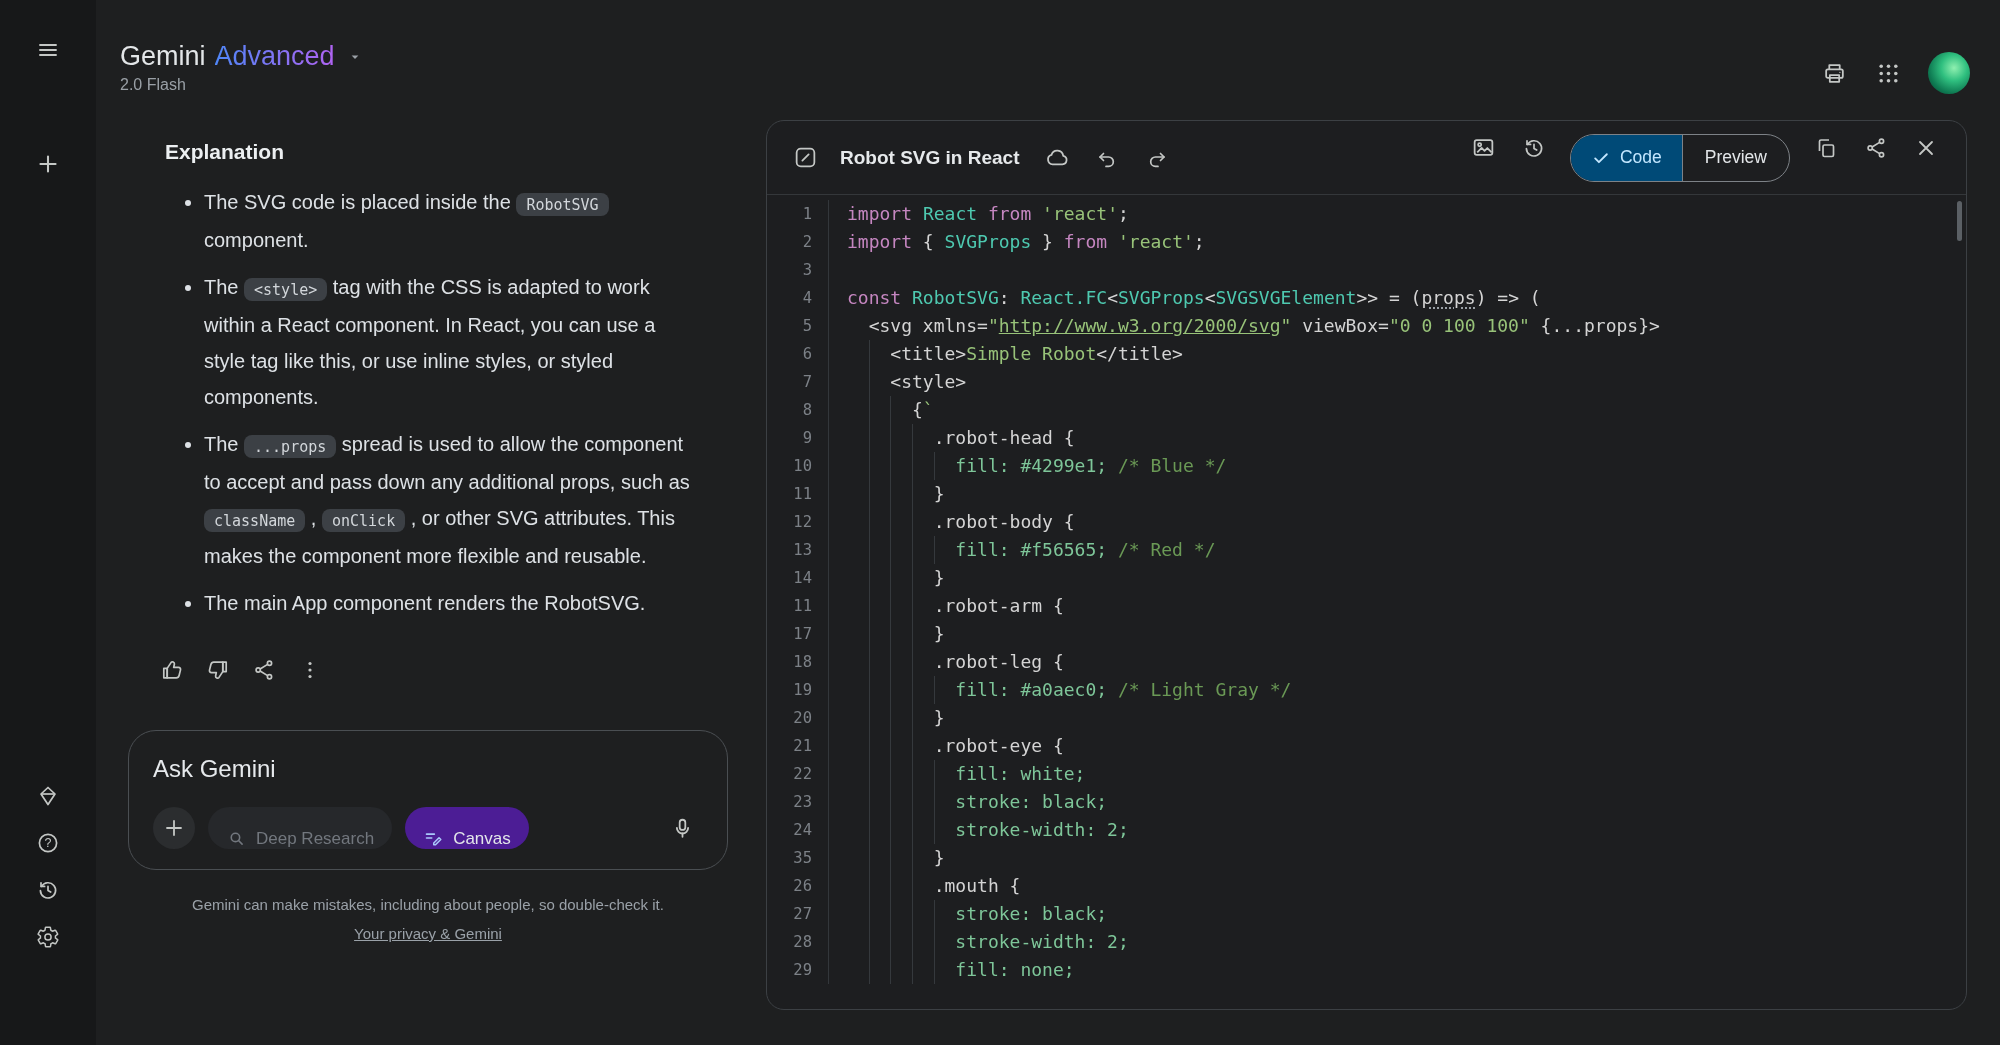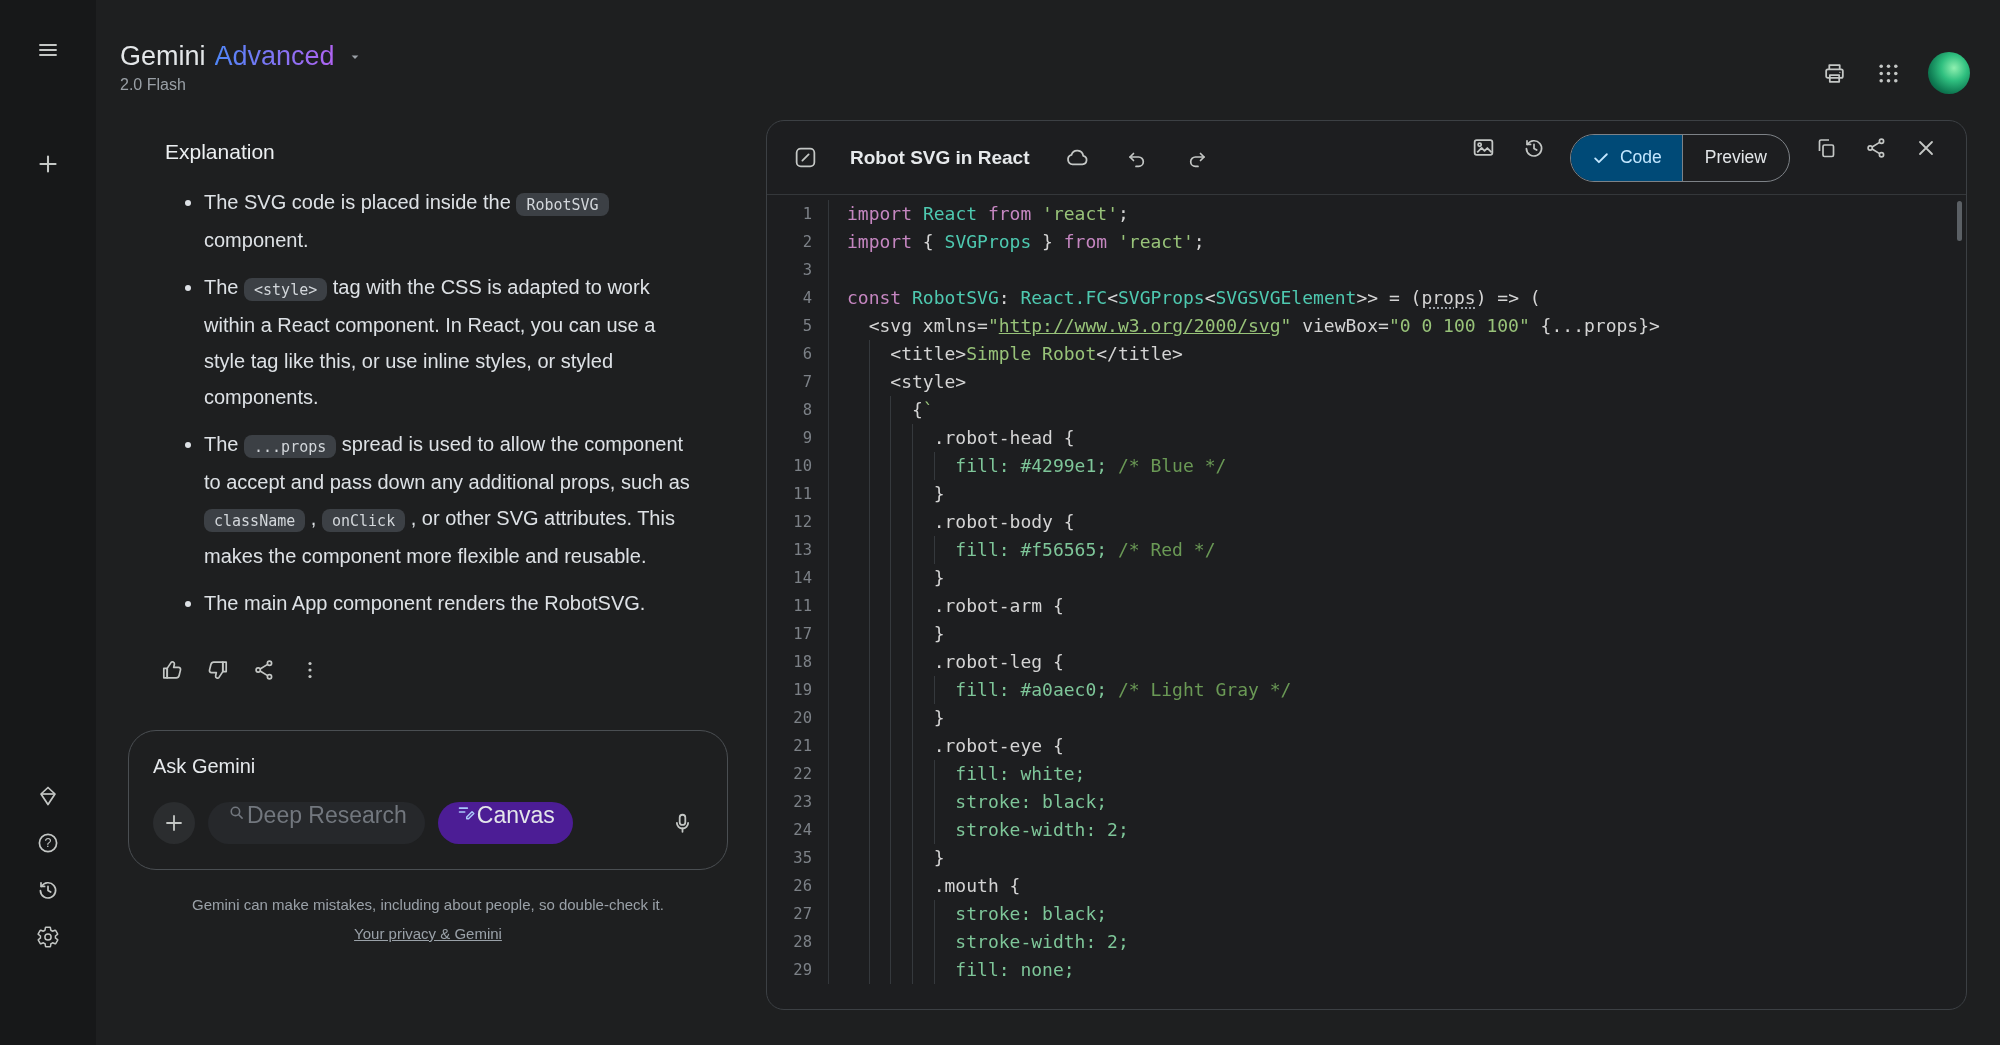--- a/index.html
+++ b/index.html
@@ -24,43 +24,43 @@
   .advanced{background:linear-gradient(90deg,#4f86f7,#b163f2);-webkit-background-clip:text;background-clip:text;color:transparent}
   .caret{color:#9aa0a6;margin-left:2px}
   .model-label{font-size:16px;color:#9aa0a6;margin-top:4px}
   .topbar-right{margin-left:auto;display:flex;align-items:center;gap:26px;color:#c4c7c5}
   .avatar{width:42px;height:42px;border-radius:50%;background:radial-gradient(circle at 62% 38%,#8ff0b0 0%,#2fbf7f 35%,#0e7a52 68%,#083b2c 100%);border:none}
 
   .content{flex:1;display:flex;min-height:0}
 
   
   .chat-col{width:644px;flex:none;padding:46px 0 0 32px;display:flex;flex-direction:column}
-  .chat-heading{font-size:21px;font-weight:400;color:#eceff1;margin-left:37px}
+  .chat-heading{font-size:21px;font-weight:700;color:#eceff1;margin-left:37px}
   ul.explanation{margin-top:20px;padding-left:76px;width:572px;list-style:disc;color:#dde1e5;font-size:20px;line-height:36px}
   ul.explanation li{margin-bottom:11px}
   .chip{font-family:"DejaVu Sans Mono",monospace;font-size:15px;background:#3c4045;color:#d2d6da;padding:2.5px 10px;border-radius:8px;white-space:nowrap}
   .msg-actions{display:flex;gap:18px;margin:24px 0 0 30px}
   .icon-btn{width:28px;height:28px;display:flex;align-items:center;justify-content:center;color:#c4c7c5}
 
   .ask-box{margin-top:46px;width:600px;min-height:140px;border:1px solid#4a4e52;border-radius:28px;padding:24px 24px 16px;display:flex;flex-direction:column}
-  .ask-placeholder{font-size:20px;color:#e6e9ec;cursor:text}
+  .ask-placeholder{font-size:24px;color:#e6e9ec;cursor:text}
   .ask-row{display:flex;align-items:center;gap:13px;margin-top:24px}
   .round-btn{width:42px;height:42px;border-radius:50%;background:#2b2d2f;display:flex;align-items:center;justify-content:center;color:#c4c7c5}
-  .chip-btn{height:42px;border-radius:21px;display:flex;align-items:flex-start;padding:0 18px;font-size:23px}
+  .chip-btn{height:42px;border-radius:21px;display:flex;align-items:flex-end;gap:9px;padding:0 18px;font-size:17px}
   .chip-research{background:#26282b;color:#72777e}
   .chip-canvas{background:#4c1d95;color:#e3e6ea}
   .chip-canvas .edit-ic{color:#a9c7fa}
   .mic-btn{margin-left:auto;width:42px;height:42px;display:flex;align-items:center;justify-content:center;color:#c4c7c5}
 
   .chat-footer{width:600px;text-align:center;margin-top:26px;font-size:15px;color:#9aa1a8}
   .privacy{display:inline-block;margin-top:12px;text-decoration:underline;color:#9aa1a8;cursor:pointer;background:none;border:none;font-size:15px}
 
   
   .canvas-panel{flex:1;margin:26px 33px 35px 26px;border:1px solid #3c4044;border-radius:18px;background:#1d1e20;display:flex;flex-direction:column;overflow:hidden}
-  .panel-header{height:74px;flex:none;display:flex;align-items:center;gap:32px;padding:0 26px;border-bottom:1px solid #34373a;color:#c4c7c5}
+  .panel-header{height:74px;flex:none;display:flex;align-items:center;gap:22px;padding:0 26px;border-bottom:1px solid #34373a;color:#c4c7c5}
   .panel-title{font-size:19px;font-weight:700;color:#e6e9eb;margin-right:2px;white-space:nowrap}
   .ph-right{margin-left:auto;display:flex;align-items:flex-start;gap:22px}
   .segmented{display:flex;align-items:stretch;height:48px;border:1px solid #7d8287;border-radius:24px;overflow:hidden}
   .seg{display:flex;align-items:center;gap:9px;padding:0 20px;font-size:17.5px;color:#e3e6e9}
   .seg-active{background:#004a77;color:#c3e7ff}
   .seg-right{border-left:1px solid #7d8287;padding:0 22px}
 
   .code-area{flex:1;position:relative;padding-top:5px;font-family:"DejaVu Sans Mono",monospace;font-size:18px;line-height:28px;overflow:hidden;cursor:text}
   .code-line{display:flex;height:28px}
   .gutter-num{flex:none;width:62px;padding-right:16px;text-align:right;color:#7c8187;font-size:15.5px;line-height:28px;border-right:1px solid #33373b}

